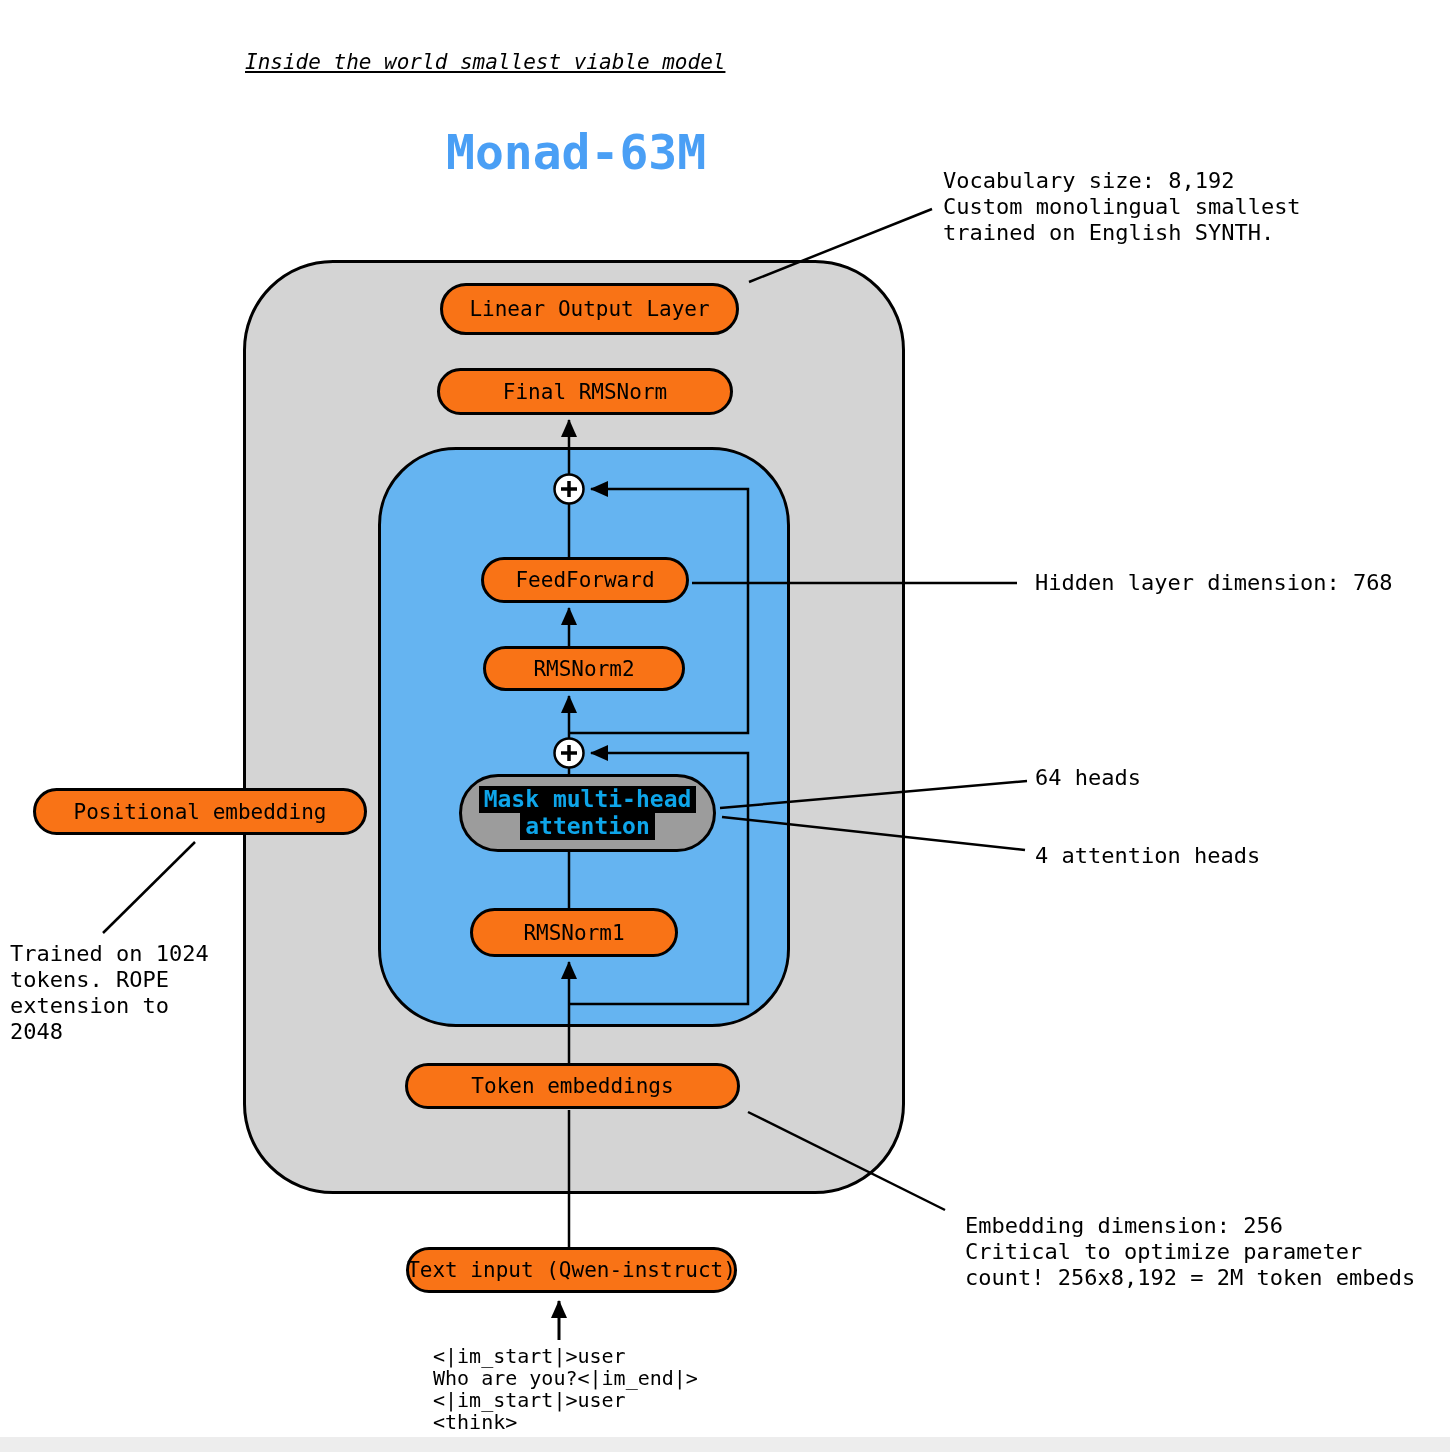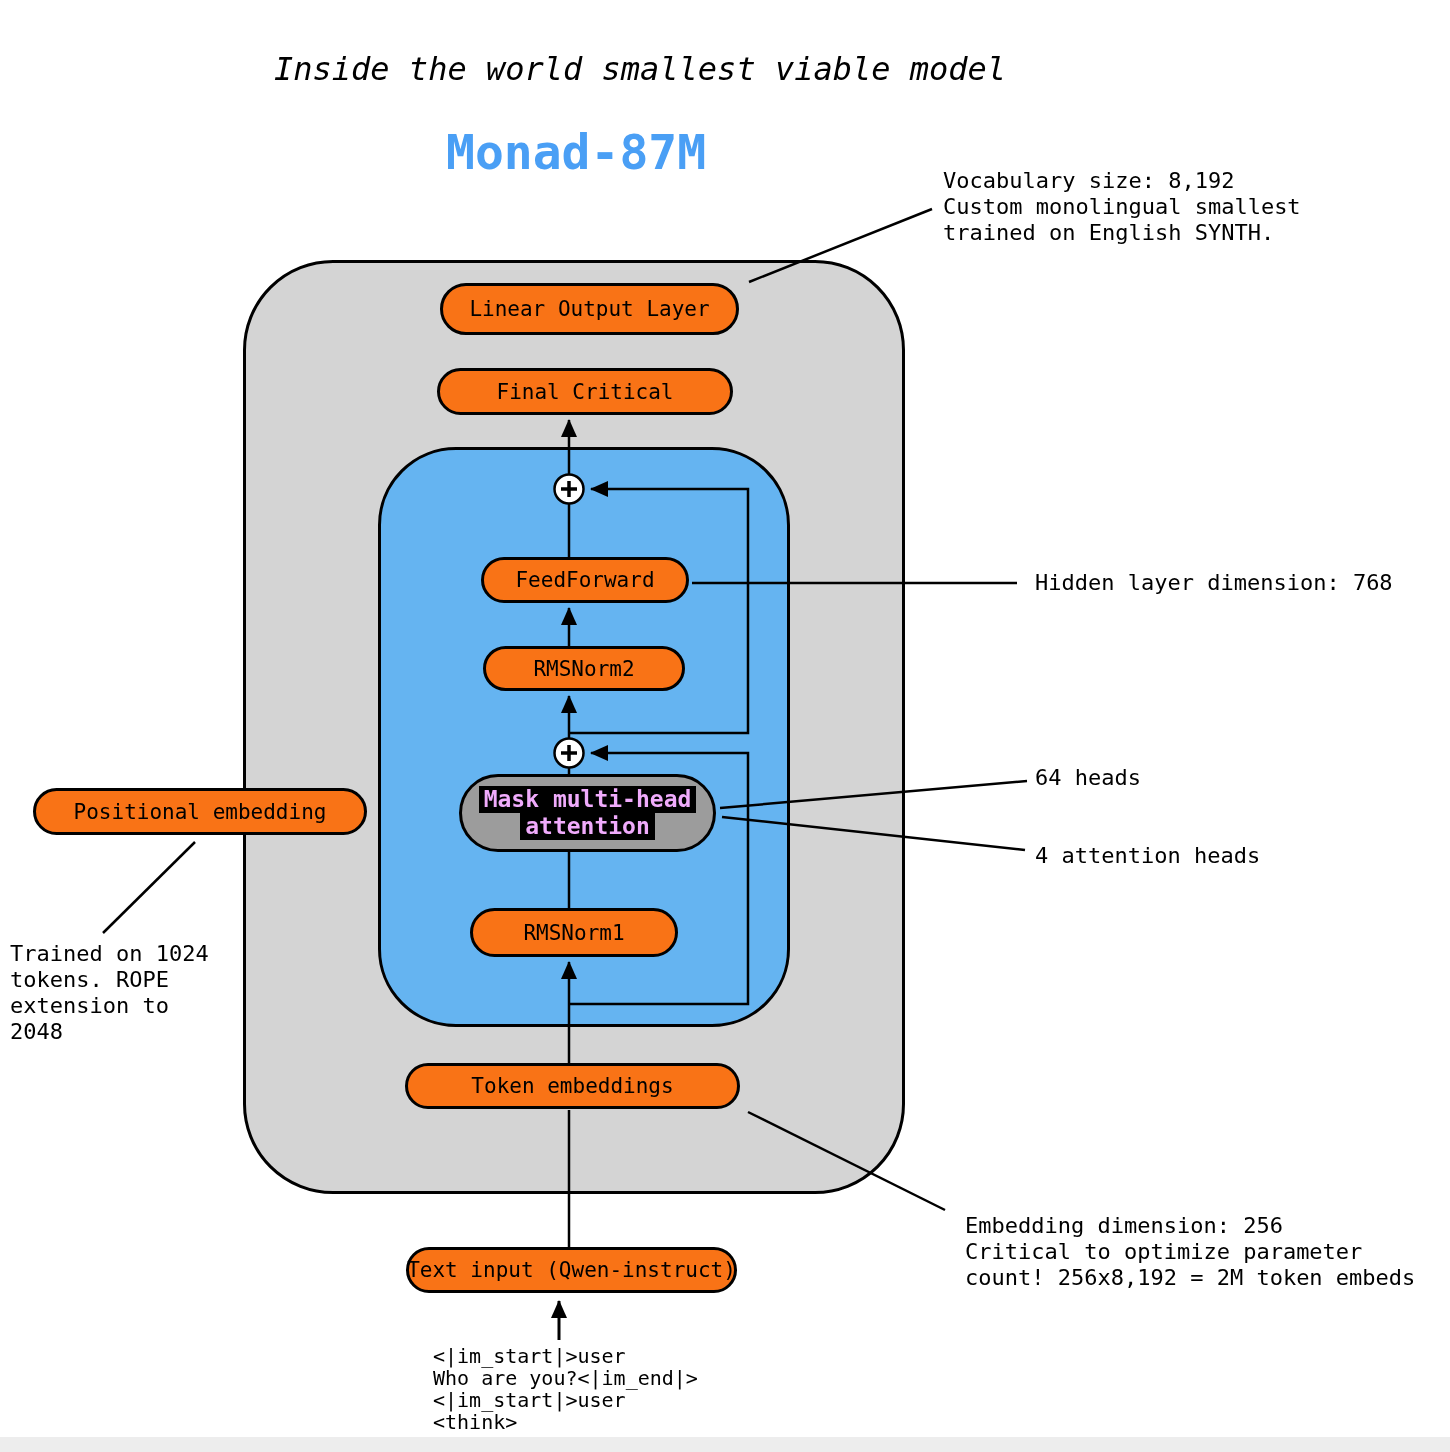--- a/index.html
+++ b/index.html
@@ -3,21 +3,21 @@
 <meta charset="utf-8">
 <style>
   html,body{margin:0;padding:0;background:#ffffff;}
   .canvas{
     position:relative;width:1450px;height:1452px;background:#ffffff;
     font-family:"DejaVu Sans Mono","Liberation Mono",monospace;
     color:#000;overflow:hidden;
   }
   .abs{position:absolute;}
   
-  .subtitle{left:274px;top:50px;font-size:32px;font-style:italic;letter-spacing:0px;white-space:nowrap;}
+  .subtitle{left:245px;top:50px;font-size:21px;font-style:italic;letter-spacing:0px;white-space:nowrap;text-decoration:underline;}
   .main-title{left:446px;top:124px;font-size:48px;font-weight:bold;color:#4a9ff5;white-space:nowrap;}
   
   .outer-box{left:243px;top:260px;width:662px;height:934px;background:#d4d4d4;border:3.5px solid #000;border-radius:90px;box-sizing:border-box;}
   .block-box{left:378px;top:447px;width:412px;height:580px;background:#65b4f1;border:3.5px solid #000;border-radius:78px;box-sizing:border-box;}
   
   svg.lines{left:0;top:0;width:1450px;height:1452px;pointer-events:none;}
   
   .pill{
     display:flex;align-items:center;justify-content:center;
     background:#f97316;border:3px solid #000;border-radius:999px;
@@ -30,21 +30,21 @@
   #pill-rms1{left:470px;top:908px;width:208px;height:49px;}
   #pill-tok-emb{left:405px;top:1063px;width:335px;height:46px;}
   #pill-text-input{left:406px;top:1247px;width:331px;height:46px;}
   #pill-pos-emb{left:33px;top:788px;width:334px;height:47px;}
   #pill-attn{
     left:459px;top:774px;width:257px;height:78px;
     background:#9c9c9c;border:3.5px solid #000;border-radius:39px;box-sizing:border-box;
     display:flex;flex-direction:column;align-items:center;justify-content:center;
   }
   #pill-attn .hl{
-    background:#000;color:#f0abfc;font-size:23px;font-weight:bold;
+    background:#000;color:#0ea5e9;font-size:23px;font-weight:bold;
     line-height:27px;padding:0 5px;white-space:nowrap;
   }
   
   .ann{font-size:22px;line-height:26px;white-space:nowrap;}
   #ann-vocab{left:943px;top:168px;}
   #ann-hidden{left:1035px;top:570px;}
   #ann-heads64{left:1035px;top:765px;}
   #ann-heads4{left:1035px;top:843px;}
   #ann-rope{left:10px;top:941px;}
   #ann-embed{left:965px;top:1213px;}
@@ -90,27 +90,27 @@
       <circle cx="569" cy="489" r="14.5" fill="#fff" stroke="#000" stroke-width="2.5"></circle>
       <path d="M 561 489 L 577 489 M 569 481 L 569 497" stroke="#000" stroke-width="3.5" fill="none"></path>
     </g>
     <g>
       <circle cx="569" cy="753" r="14.5" fill="#fff" stroke="#000" stroke-width="2.5"></circle>
       <path d="M 561 753 L 577 753 M 569 745 L 569 761" stroke="#000" stroke-width="3.5" fill="none"></path>
     </g>
   </svg>
 
   <div class="abs subtitle">Inside the world smallest viable model</div>
-  <div class="abs main-title">Monad-87M</div>
+  <div class="abs main-title">Monad-63M</div>
 
   <div class="abs pill" id="pill-linear">
     <span>Linear Output Layer</span>
   </div>
   <div class="abs pill" id="pill-final-rms">
-    <span>Final Critical</span>
+    <span>Final RMSNorm</span>
   </div>
   <div class="abs pill" id="pill-ff">
     <span>FeedForward</span>
   </div>
   <div class="abs pill" id="pill-rms2">
     <span>RMSNorm2</span>
   </div>
   <div class="abs" id="pill-attn">
     <span class="hl">Mask multi-head</span>
     <span class="hl">attention</span>

